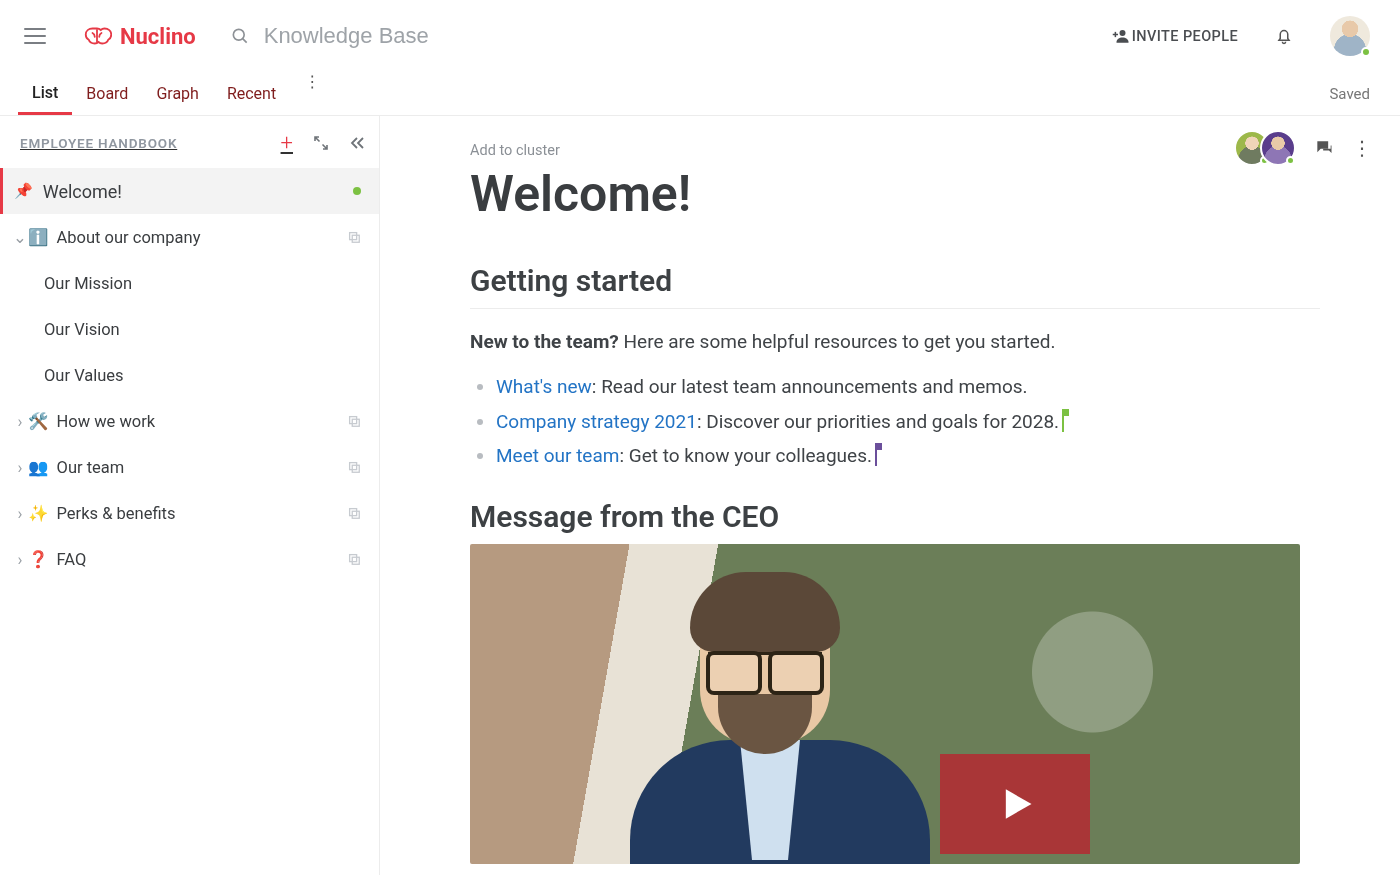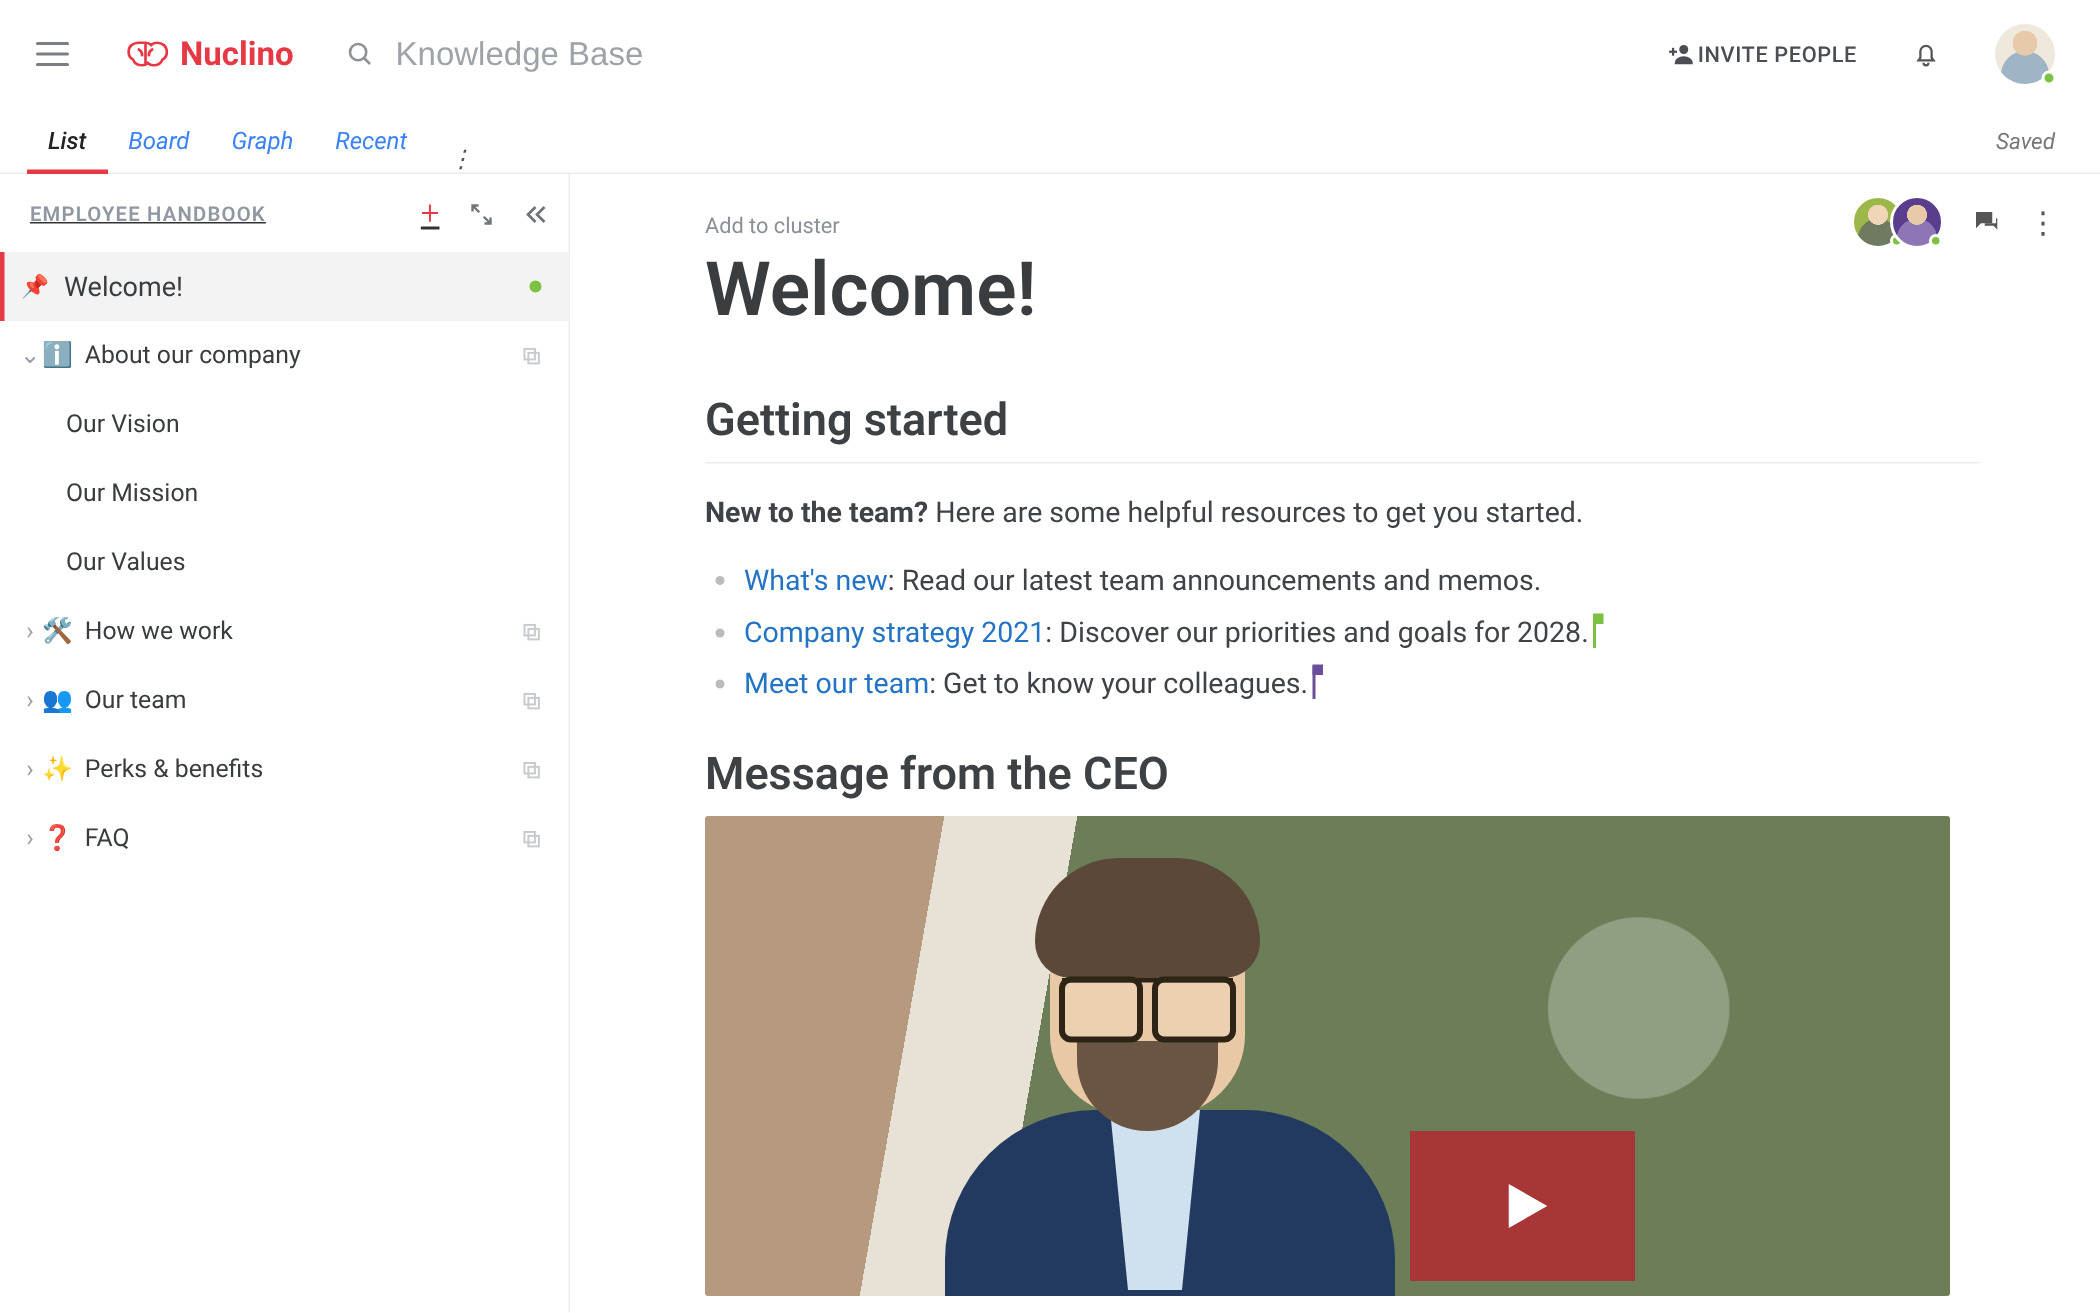--- a/index.html
+++ b/index.html
@@ -81,32 +81,31 @@
                 #efe9dd;
   }
   .presence-dot {
     position: absolute; right: -1px; bottom: -1px;
     width: 10px; height: 10px; border-radius: 50%;
     background: var(--green); border: 2px solid #fff;
   }
 
   
   .viewtabs {
-    display: flex; align-items: flex-end;
+    display: flex; align-items: flex-start;
     height: 44px;
     padding-left: 18px;
     border-bottom: 1px solid var(--border);
     position: relative;
-    font-style: italic;
   }
   .viewtab {
     padding: 0 14px;
     height: 100%;
     display: flex; align-items: center;
-    font-size: 16px; color: #3b82f6;
+    font-size: 16px; color: #7f1d1d;
     cursor: pointer;
   }
   .viewtab.active {
     color: #222;
     border-bottom: 3px solid var(--red);
     margin-bottom: -1px;
     font-weight: 500;
   }
   .viewtab-dots { width: 24px; text-align: center; color: #555; cursor: pointer; margin-left: 10px;}
   .saved {
@@ -352,24 +351,24 @@
       <div class="node">
         <span class="caret">⌄</span>
         <span class="emoji">ℹ️</span>
         <span>About our company</span>
         <svg class="copy-icon copy-svg" viewBox="0 0 16 16">
             <rect x="3" y="3" width="8" height="8"></rect>
             <rect x="6" y="6" width="8" height="8"></rect>
           </svg>
       </div>
       <div class="node child">
+        <span>Our Mission</span>
+      </div>
+      <div class="node child">
         <span>Our Vision</span>
-      </div>
-      <div class="node child">
-        <span>Our Mission</span>
       </div>
       <div class="node child">
         <span>Our Values</span>
       </div>
 
       <div class="node">
         <span class="caret">›</span>
         <span class="emoji">🛠️</span>
         <span>How we work</span>
         <svg class="copy-icon copy-svg" viewBox="0 0 16 16">

